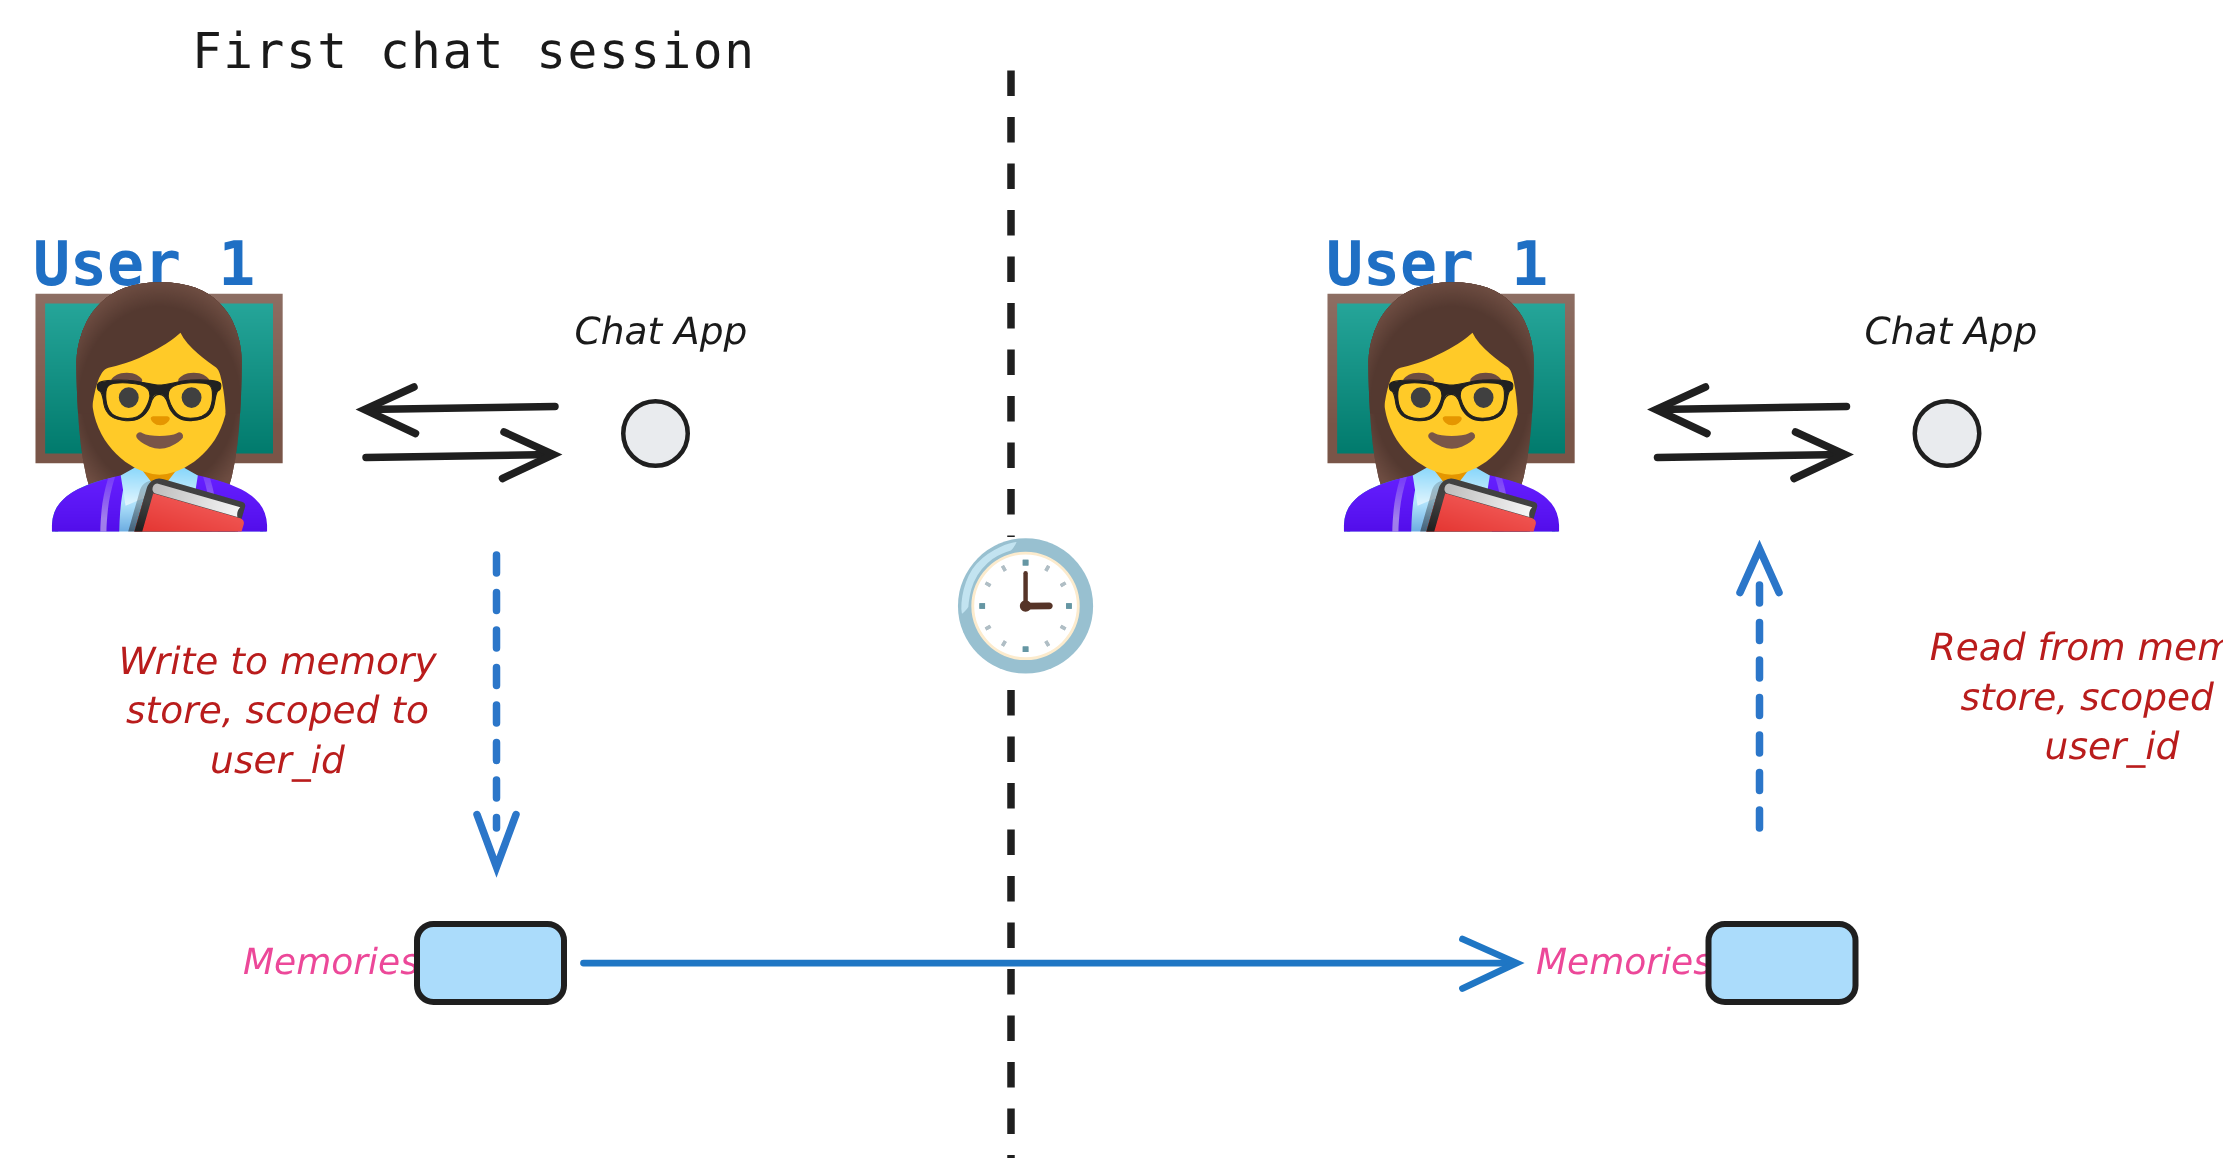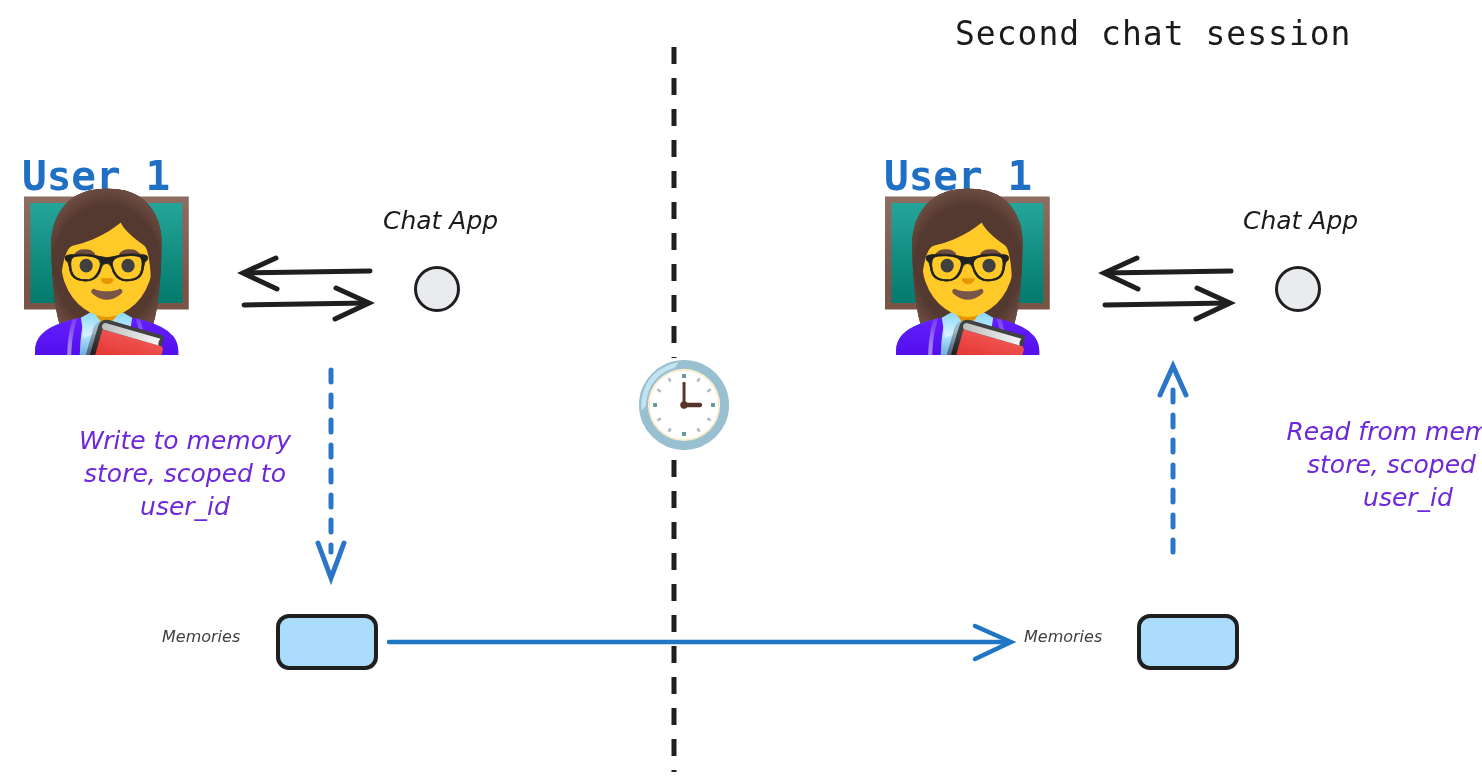--- a/index.html
+++ b/index.html
@@ -68,36 +68,36 @@
     border-radius: 50%;
     background: #e9ebee;
     border: 3px solid #1f1f1f;
     box-sizing: border-box;
   }
   #appcircle-left  { left: 414px;  top: 266px; }
   #appcircle-right { left: 1275px; top: 266px; }
 
   .hand-text {
     position: absolute;
-    color: #6d28d9;
+    color: #b91c1c;
     font-family: "DejaVu Sans", sans-serif;
     font-size: 25px;
     line-height: 33px;
     text-align: center;
     font-style: italic;
     white-space: pre-line;
   }
   #note-left  { left: 40px;   top: 424px; width: 290px; }
   #note-right { left: 1272px; top: 415px; width: 272px; }
 
   .mem-label {
     position: absolute;
-    color: #404040;
-    font-family: "DejaVu Sans", sans-serif;
-    font-size: 16px;
+    color: #ec4899;
+    font-family: "DejaVu Sans", sans-serif;
+    font-size: 24px;
     font-style: italic;
     white-space: nowrap;
   }
   #mem-label-left  { left: 162px;  top: 627px; }
   #mem-label-right { left: 1024px; top: 627px; }
 
   .mem-box {
     position: absolute;
     width: 102px;
     height: 56px;
@@ -125,21 +125,21 @@
     width: 88px;
     height: 88px;
     user-select: none;
   }
 </style>
 </head>
 <body>
 
 <div id="canvas">
 
-  <div class="sess-title" id="title-right">Second chat session</div>
+  <div class="sess-title" id="title-left">First chat session</div>
 
   <div class="user-label" id="user-label-left">User 1</div>
   <div class="avatar" id="avatar-left">👩‍🏫</div>
   <div class="applabel" id="applabel-left">Chat App</div>
   <div class="appcircle" id="appcircle-left"></div>
   <div class="hand-text" id="note-left">Write to memory
 store, scoped to
 user_id</div>
   <div class="mem-label" id="mem-label-left">Memories</div>
   <div class="mem-box" id="mem-box-left"></div>

